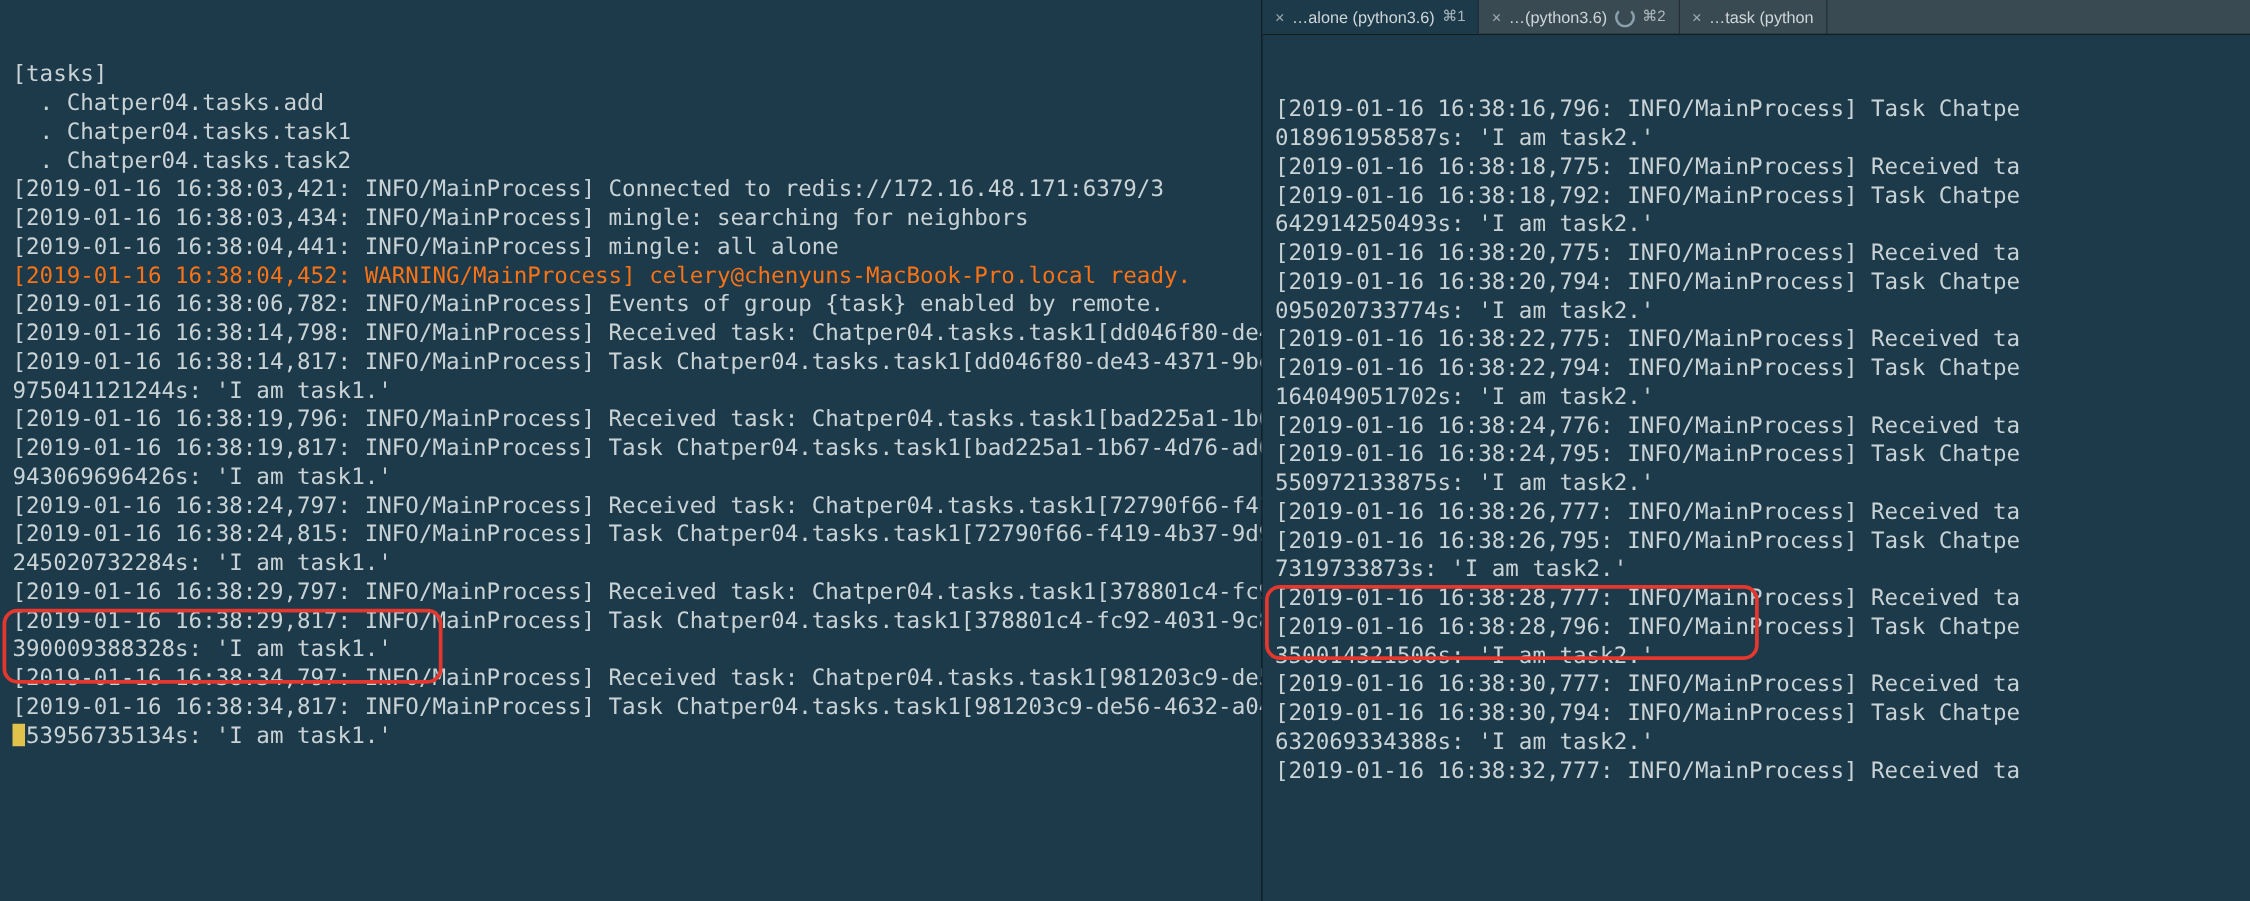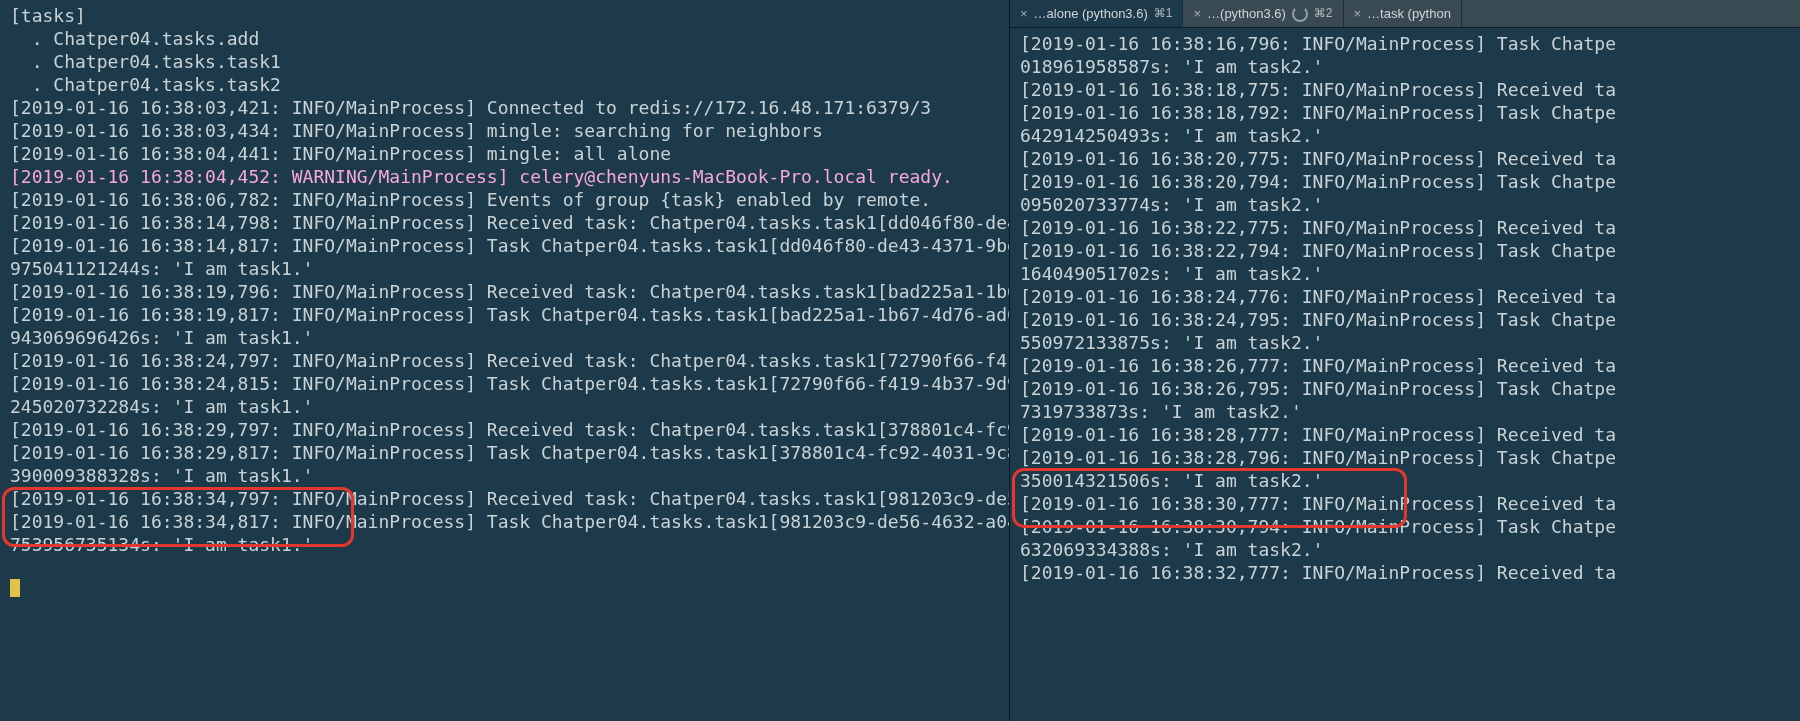--- a/index.html
+++ b/index.html
@@ -8,23 +8,23 @@
     font-family:"Menlo","Consolas","DejaVu Sans Mono",monospace;
     font-size:18px;
     line-height:23px;
     color:#c9d3d6;
     overflow:hidden;
   }
   .desk{display:flex;width:1800px;height:721px;}
   .pane{position:relative;height:100%;overflow:hidden;}
   .pane.left{width:1009px;border-right:1px solid #0d1a22;}
   .pane.right{flex:1;}
-  .term{padding:4px 10px 0 10px;white-space:pre;}
+  .term{padding:4px 10px 0 10px;white-space:pre;margin-top:44px;}
   .log-line{display:block;white-space:pre;}
-  .warn{color:#f9a8d4;}
+  .warn{color:#f97316;}
   .hl{
     position:absolute;
     border:3px solid #e4372d;
     border-radius:12px;
     pointer-events:none;
   }
   .cursor{
     display:inline-block;width:10px;height:18px;
     background:#e1c24b;vertical-align:text-bottom;
   }

